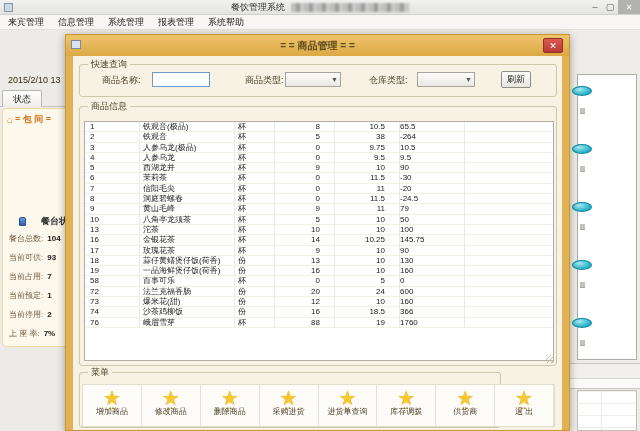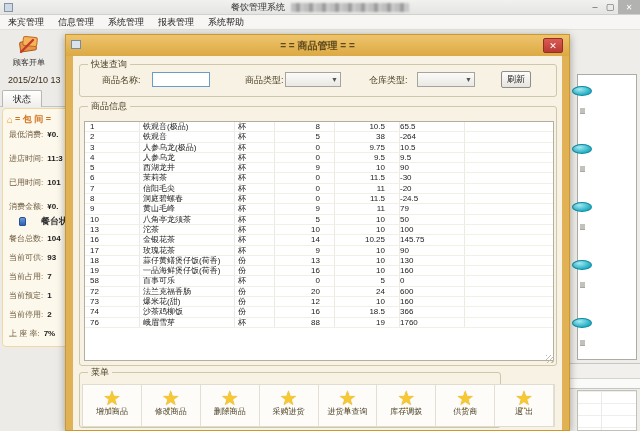--- a/index.html
+++ b/index.html
@@ -106,55 +106,29 @@
 
   <div class="menubar">
       <span>来宾管理</span>
       <span>信息管理</span>
       <span>系统管理</span>
       <span>报表管理</span>
       <span>系统帮助</span>
     </div>
 
   <div class="left-panel">
-    <div class="toolbar">
-      <div class="tool-btn">
-        <span class="ticon">
-          <svg width="24" height="22" viewBox="0 0 24 22">
-            <rect x="3" y="7" width="16" height="10" rx="2" fill="#e8944a" stroke="#b05a14" transform="rotate(-8 11 12)"></rect>
-            <rect x="6" y="3" width="14" height="9" rx="2" fill="#f5b35c" stroke="#c06a1a" transform="rotate(6 13 8)"></rect>
-            <path d="M4 18 L16 6" stroke="#c43a2a" stroke-width="2.4" stroke-linecap="round"></path>
-          </svg>
-        </span>
-        <span>顾客开单</span>
-      </div>
-      <div class="tool-btn">
-        <span class="ticon">
-          <svg width="24" height="22" viewBox="0 0 24 22">
-            <path d="M3 14 Q4 6 14 6 L14 2 L22 9 L14 15 L14 11 Q7 11 6 16 Z" fill="#f08a1e" stroke="#b85c08" stroke-width="1"></path>
-          </svg>
-        </span>
-        <span>增加消</span>
-      </div>
-    </div>
     <div class="date-row">2015/2/10 13</div>
     <div class="tab-strip">
       <div class="tab">状态</div>
     </div>
     <div class="status-panel">
       <div class="room-header">
         <span class="house-icon">⌂</span>
         <span>= 包 间 =</span>
       </div>
-      <div class="room-fields">
-          <div class="field-row"><span class="f-label">最低消费:</span><span class="f-value">¥0.</span></div>
-          <div class="field-row"><span class="f-label">进店时间:</span><span class="f-value">11:3</span></div>
-          <div class="field-row"><span class="f-label">已用时间:</span><span class="f-value">101</span></div>
-          <div class="field-row"><span class="f-label">消费金额:</span><span class="f-value">¥0.</span></div>
-        </div>
       <div class="ts-header">
         <span class="db-icon"></span>
         <span>餐台状态</span>
       </div>
       <div class="ts-fields">
           <div class="field-row"><span class="f-label">餐台总数:</span><span class="f-value">104</span></div>
           <div class="field-row"><span class="f-label">当前可供:</span><span class="f-value">93</span></div>
           <div class="field-row"><span class="f-label">当前占用:</span><span class="f-value">7</span></div>
           <div class="field-row"><span class="f-label">当前预定:</span><span class="f-value">1</span></div>
           <div class="field-row"><span class="f-label">当前停用:</span><span class="f-value">2</span></div>

